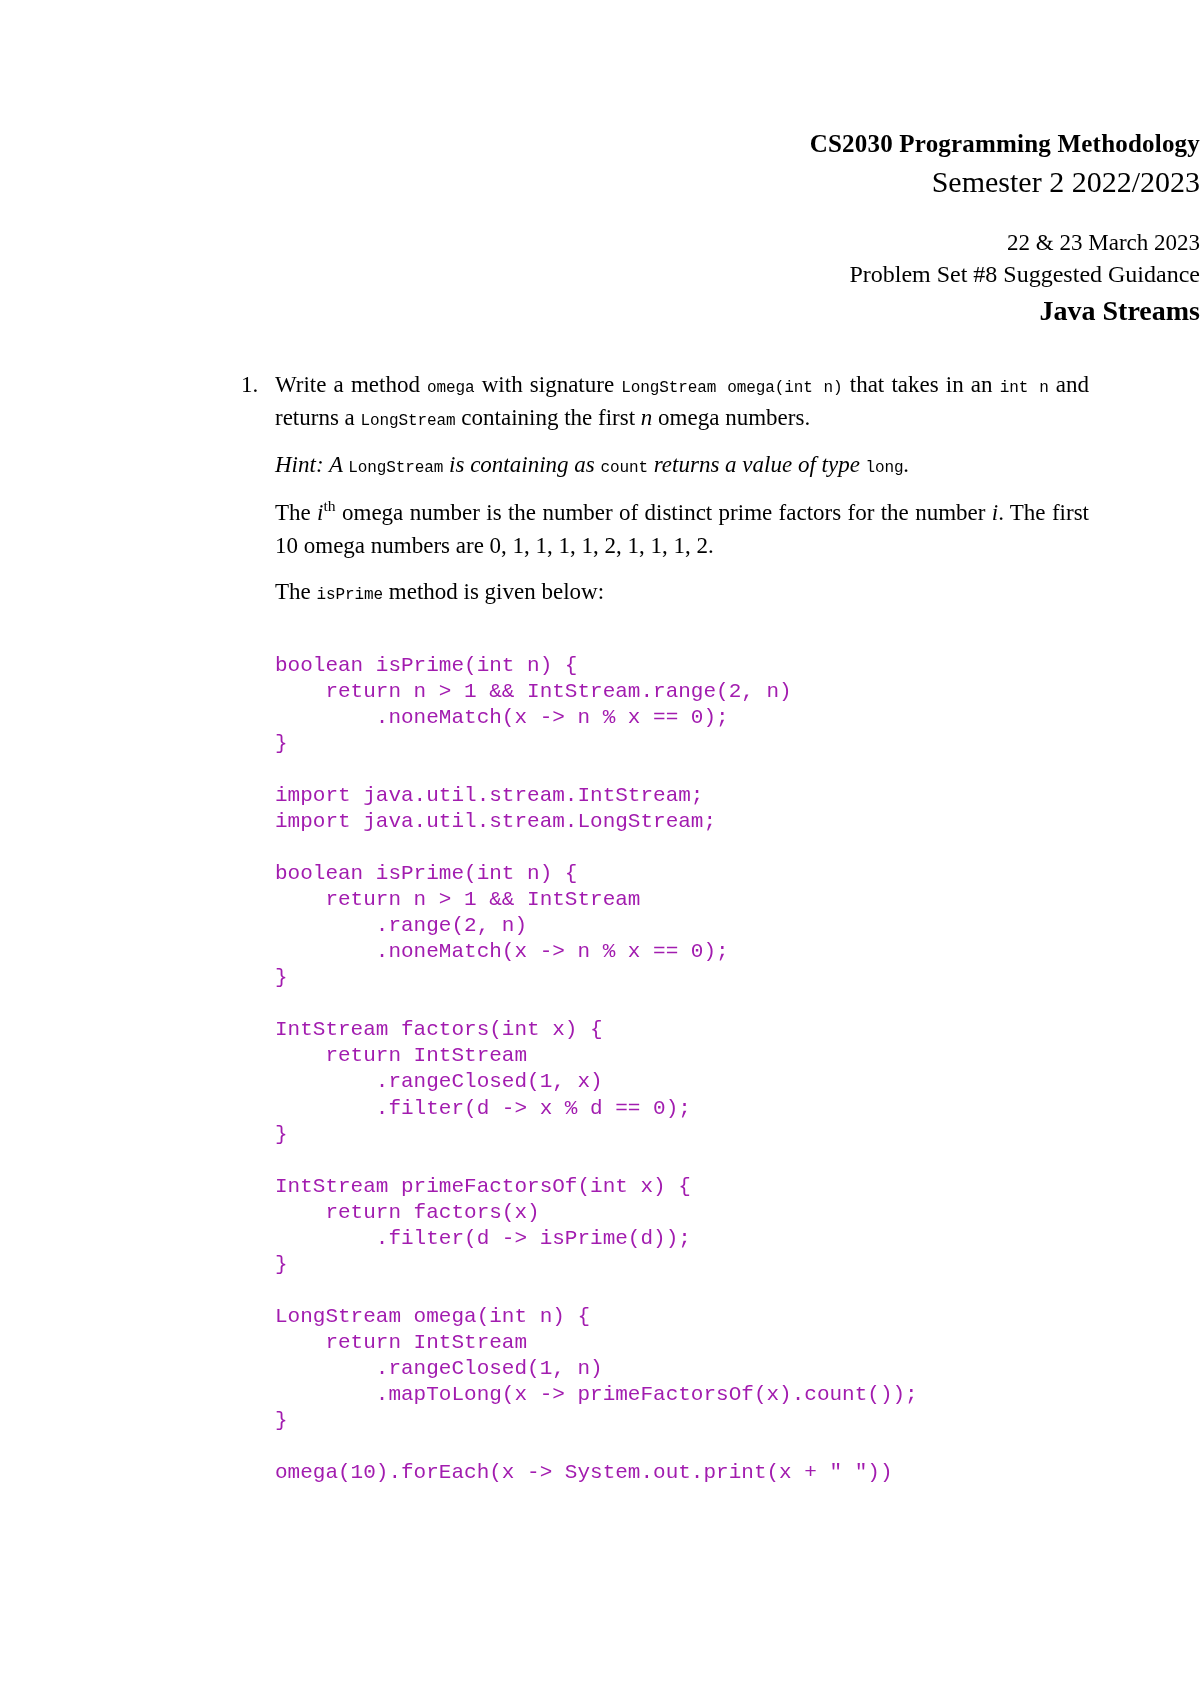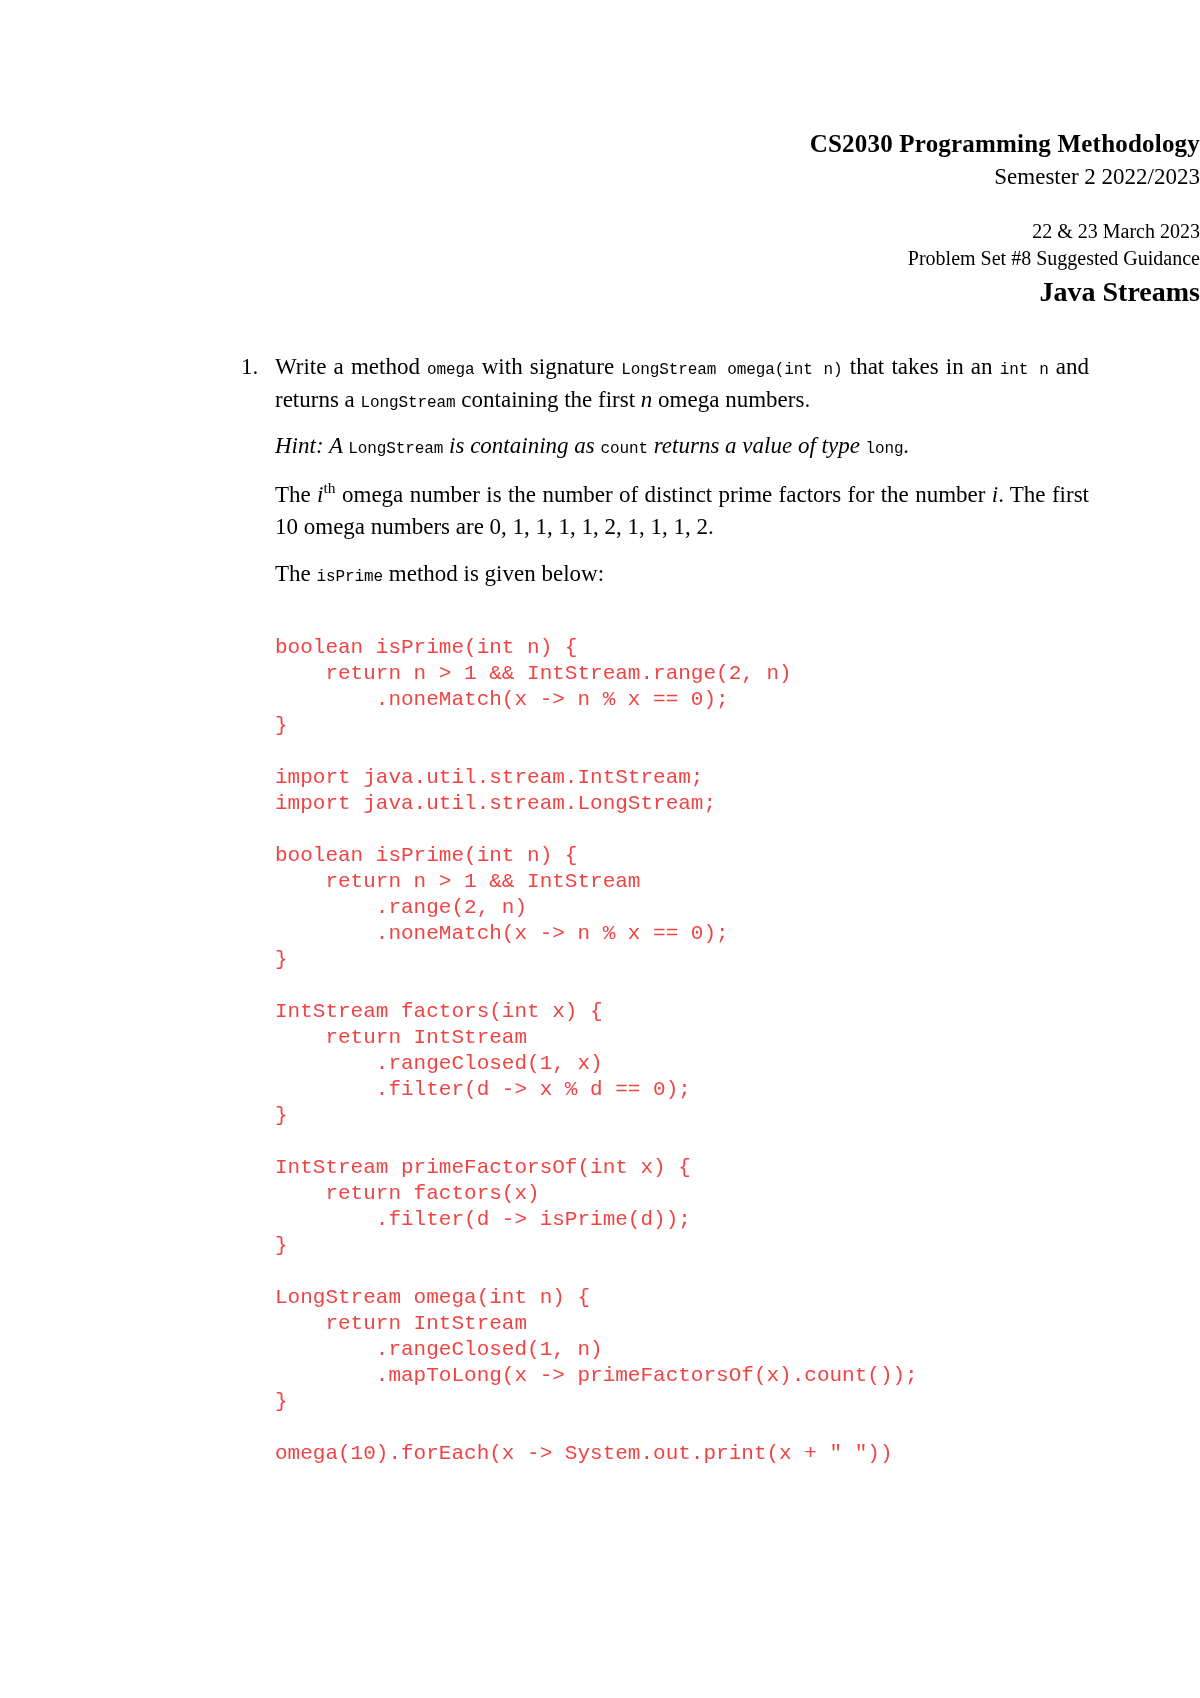--- a/index.html
+++ b/index.html
@@ -28,34 +28,34 @@
     text-align: right;
     margin-top: 128px;
   }
   .doc-title {
     font-size: 25px;
     font-weight: bold;
     letter-spacing: 0.2px;
     line-height: 1.25;
   }
   .doc-subtitle {
-    font-size: 23px;
+    font-size: 30px;
     font-weight: normal;
     line-height: 1.3;
     margin-top: 3px;
   }
   .header-gap {
     height: 26px;
   }
   .doc-date {
-    font-size: 20px;
+    font-size: 23px;
     line-height: 1.35;
   }
   .doc-setline {
-    font-size: 20px;
+    font-size: 24px;
     line-height: 1.35;
   }
   .doc-topic {
     font-size: 28px;
     font-weight: bold;
     line-height: 1.35;
     margin-top: 1px;
   }
 
   
@@ -112,21 +112,21 @@
     font-style: normal;
   }
 
   
   .codeblock {
     font-family: "Liberation Mono", monospace;
     font-size: 21px;
     line-height: 1.24;
     white-space: pre;
     margin: 0;
-    color: #ef4444;
+    color: #a21caf;
   }
   .code-gap {
     height: 26px;
   }
   .pre-code-space {
     height: 30px;
   }
 </style>
 </head>
 <body>

